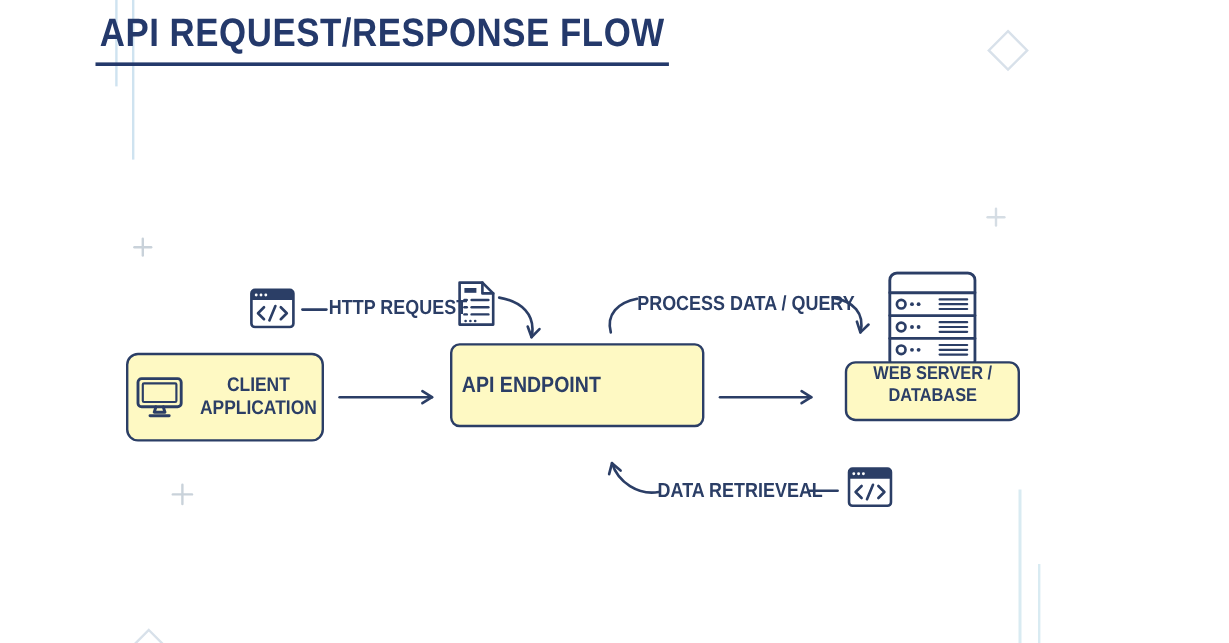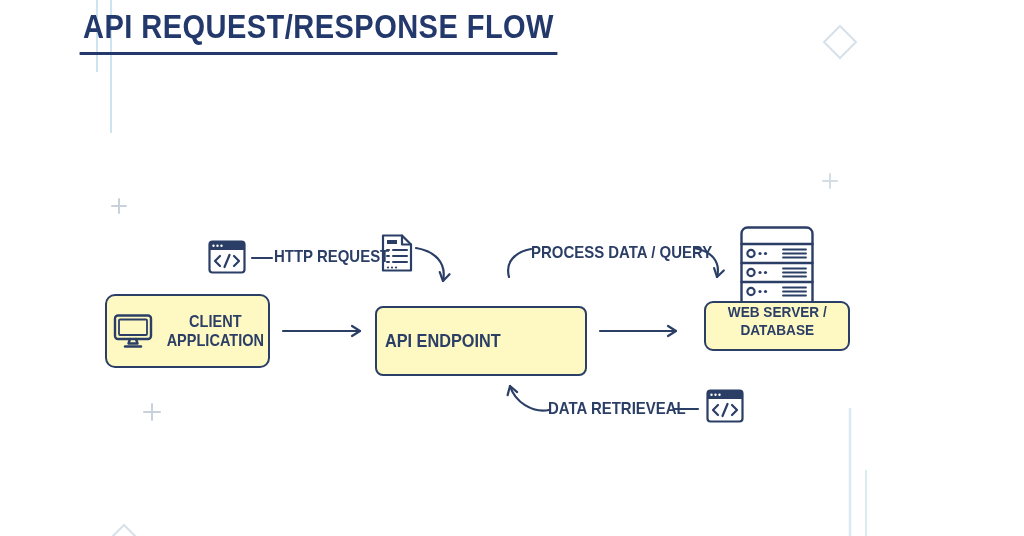--- a/index.html
+++ b/index.html
@@ -28,21 +28,21 @@
     border:2.5px solid #2b3e66; border-radius:10px;
     display:flex; align-items:center; justify-content:space-between;
     z-index:2;
   }
   .node-label {
     font-weight:bold; text-align:center; line-height:1.15;
     white-space:nowrap; transform:scaleX(0.88); transform-origin:center center;
   }
   .box-client { left:105px; top:294px; width:165px; height:74px; gap:7px; padding:0 6px; }
   .box-client .node-label { font-size:16.5px; }
-  .box-api    { left:375px; top:306px; width:212px; height:70px; border-radius:8px; }
+  .box-api    { left:375px; top:286px; width:212px; height:70px; border-radius:8px; }
   .box-api .node-label { font-size:18.5px; }
   .box-server { left:704px; top:301px; width:146px; height:50px; border-radius:9px; flex-direction:column; }
   .box-server .node-label { font-size:15.5px; }
 
   .icon { display:inline-flex; flex:0 0 auto; }
 
   
   .flow-label {
     position:absolute; font-weight:bold; font-size:17px; white-space:nowrap;
     color:#2b3e66; transform:scaleX(0.88); transform-origin:left center; z-index:3;

